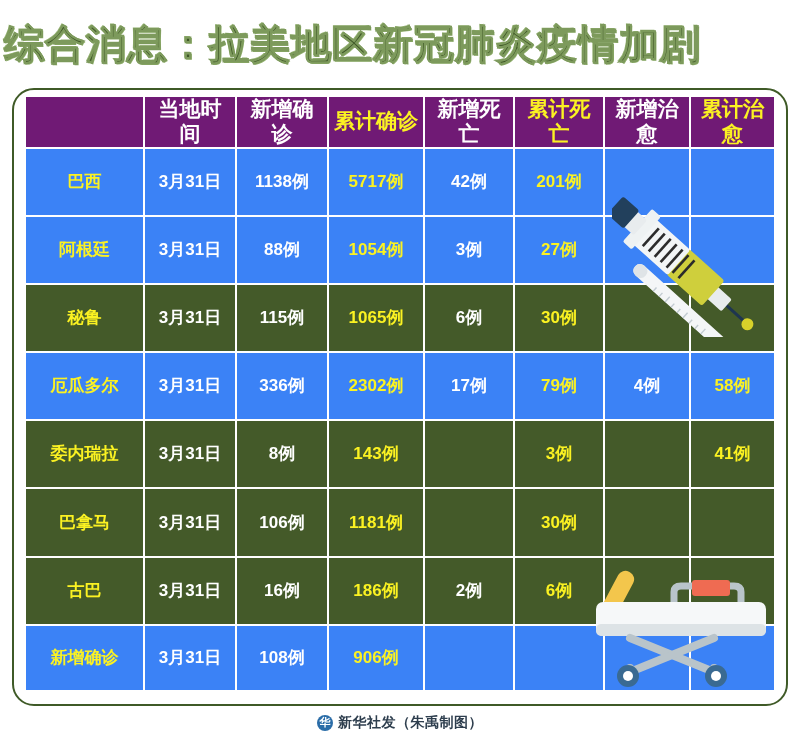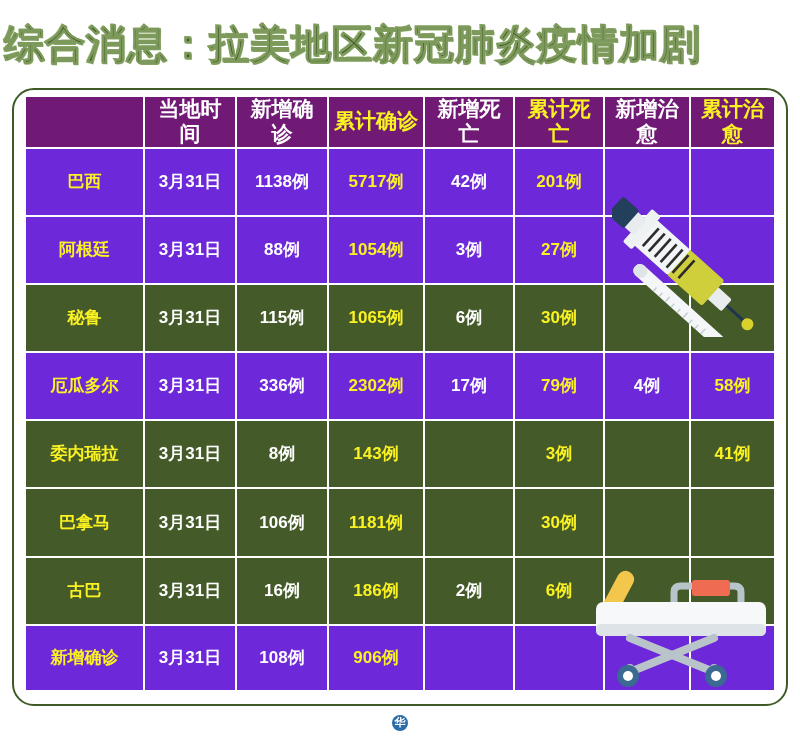--- a/index.html
+++ b/index.html
@@ -83,21 +83,21 @@
   }
 
   
   tr.head th {
     background: #701a75;
     height: 48px;
     font-size: 21px;
     margin-left: 20px;
   }
   
-  tr.r-dark td { background: #6d28d9; }
+  tr.r-dark td { background: #3b82f6; }
   tr.r-light td { background: #445a29; }
 
   .c-white  { color: #ffffff; }
   .c-yellow { color: #fbf222; }
   .c-name   { color: #fbf222; }
 
   
   col.c0 { width: 118px; }
   col.c1 { width: 92px; }
   col.c2 { width: 92px; }
@@ -346,13 +346,14 @@
       <circle cx="120" cy="116" r="11" fill="#3a6a92"></circle>
       <circle cx="120" cy="116" r="5" fill="#ffffff"></circle>
     </g>
   </svg>
 </div>
 
 <div class="footer">
   <span class="logo-circle">
     <span>华</span>
   </span>
+  <span class="credit">新华社发（朱禹制图）</span>
 </div>
 
 </body></html>

